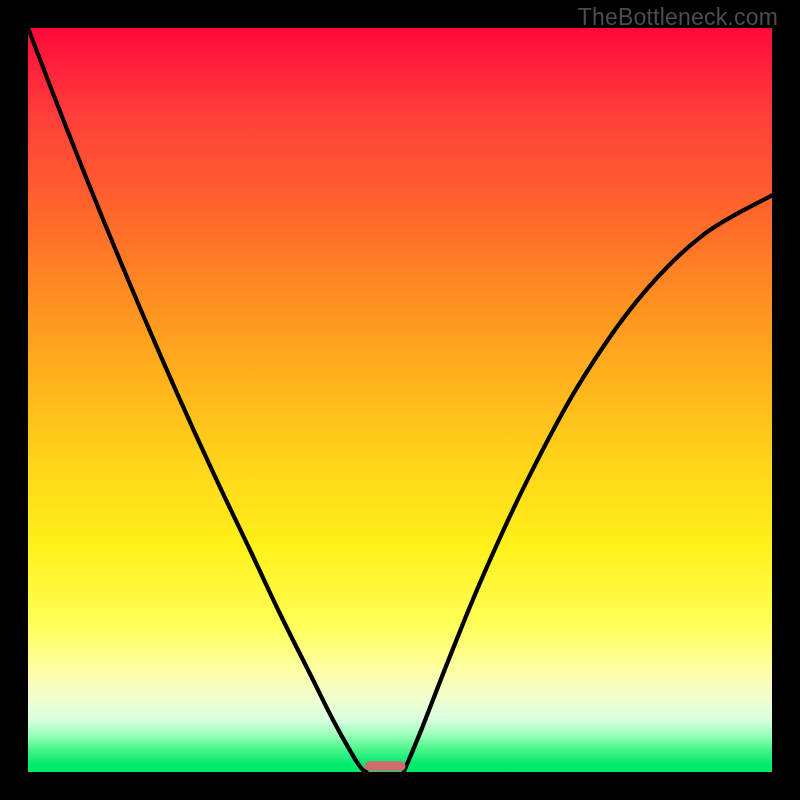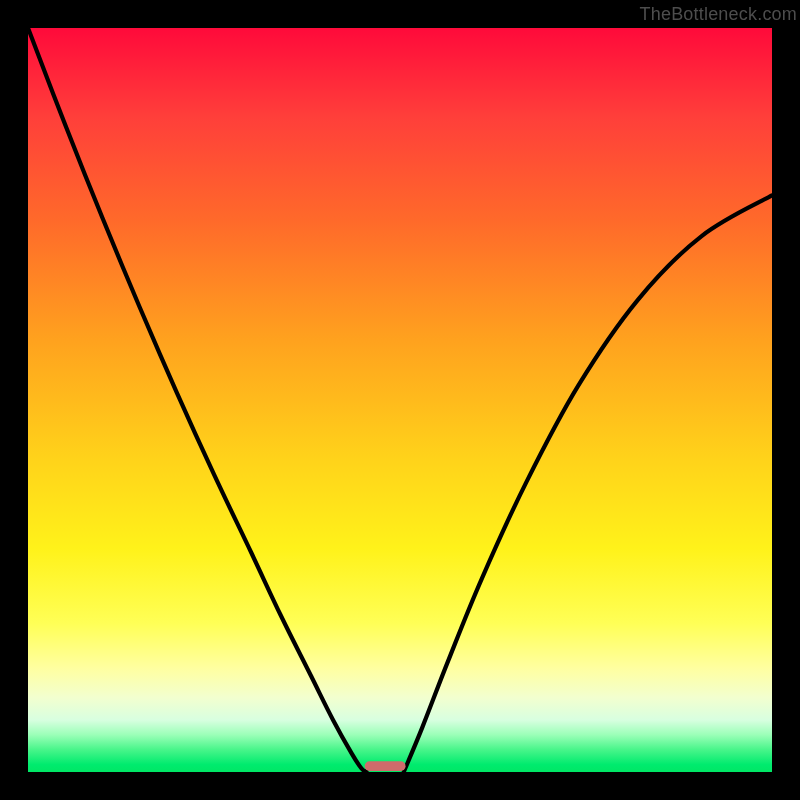--- a/index.html
+++ b/index.html
@@ -47,23 +47,23 @@
   }
   .curve-svg {
     position: absolute;
     inset: 0;
     width: 744px;
     height: 744px;
   }
   .attribution {
     position: absolute;
     top: 4px;
-    right: 3px;
+    right: 22px;
     color: #4d4d4d;
-    font-size: 18px;
+    font-size: 23px;
     font-weight: 500;
     user-select: none;
     letter-spacing: 0.2px;
   }
 </style>
 </head>
 <body>
 
 <div class="frame">
 

